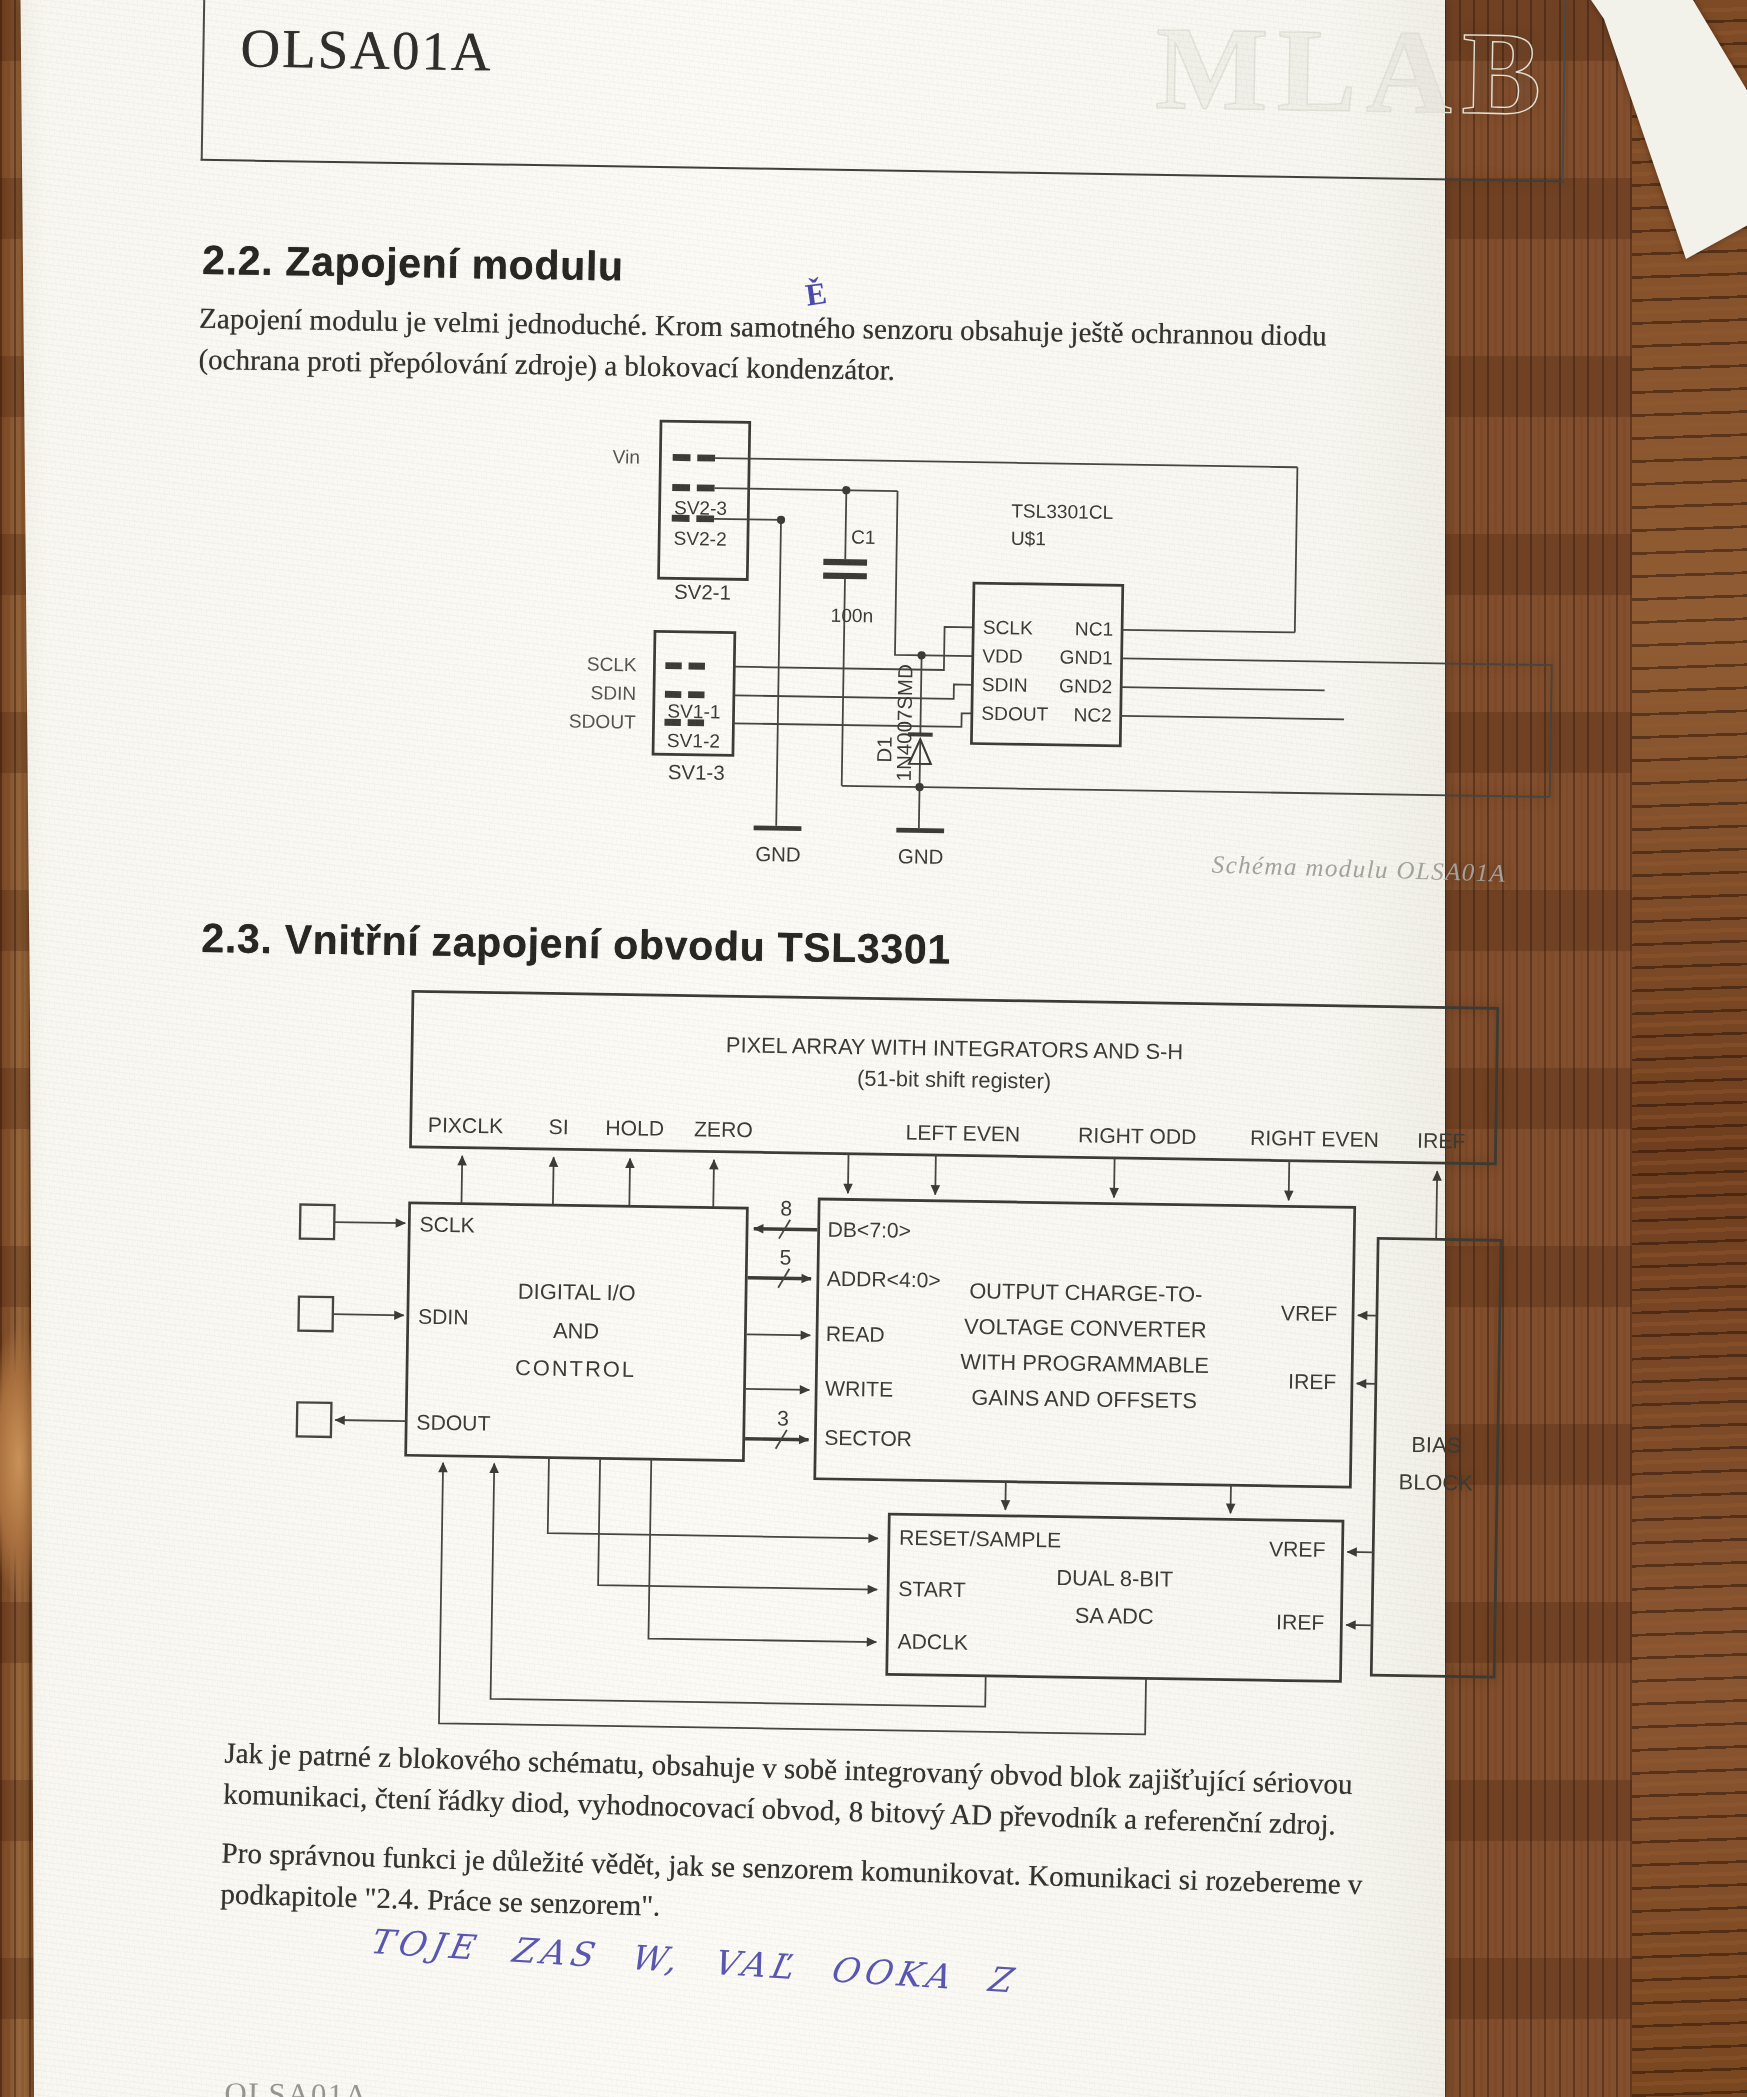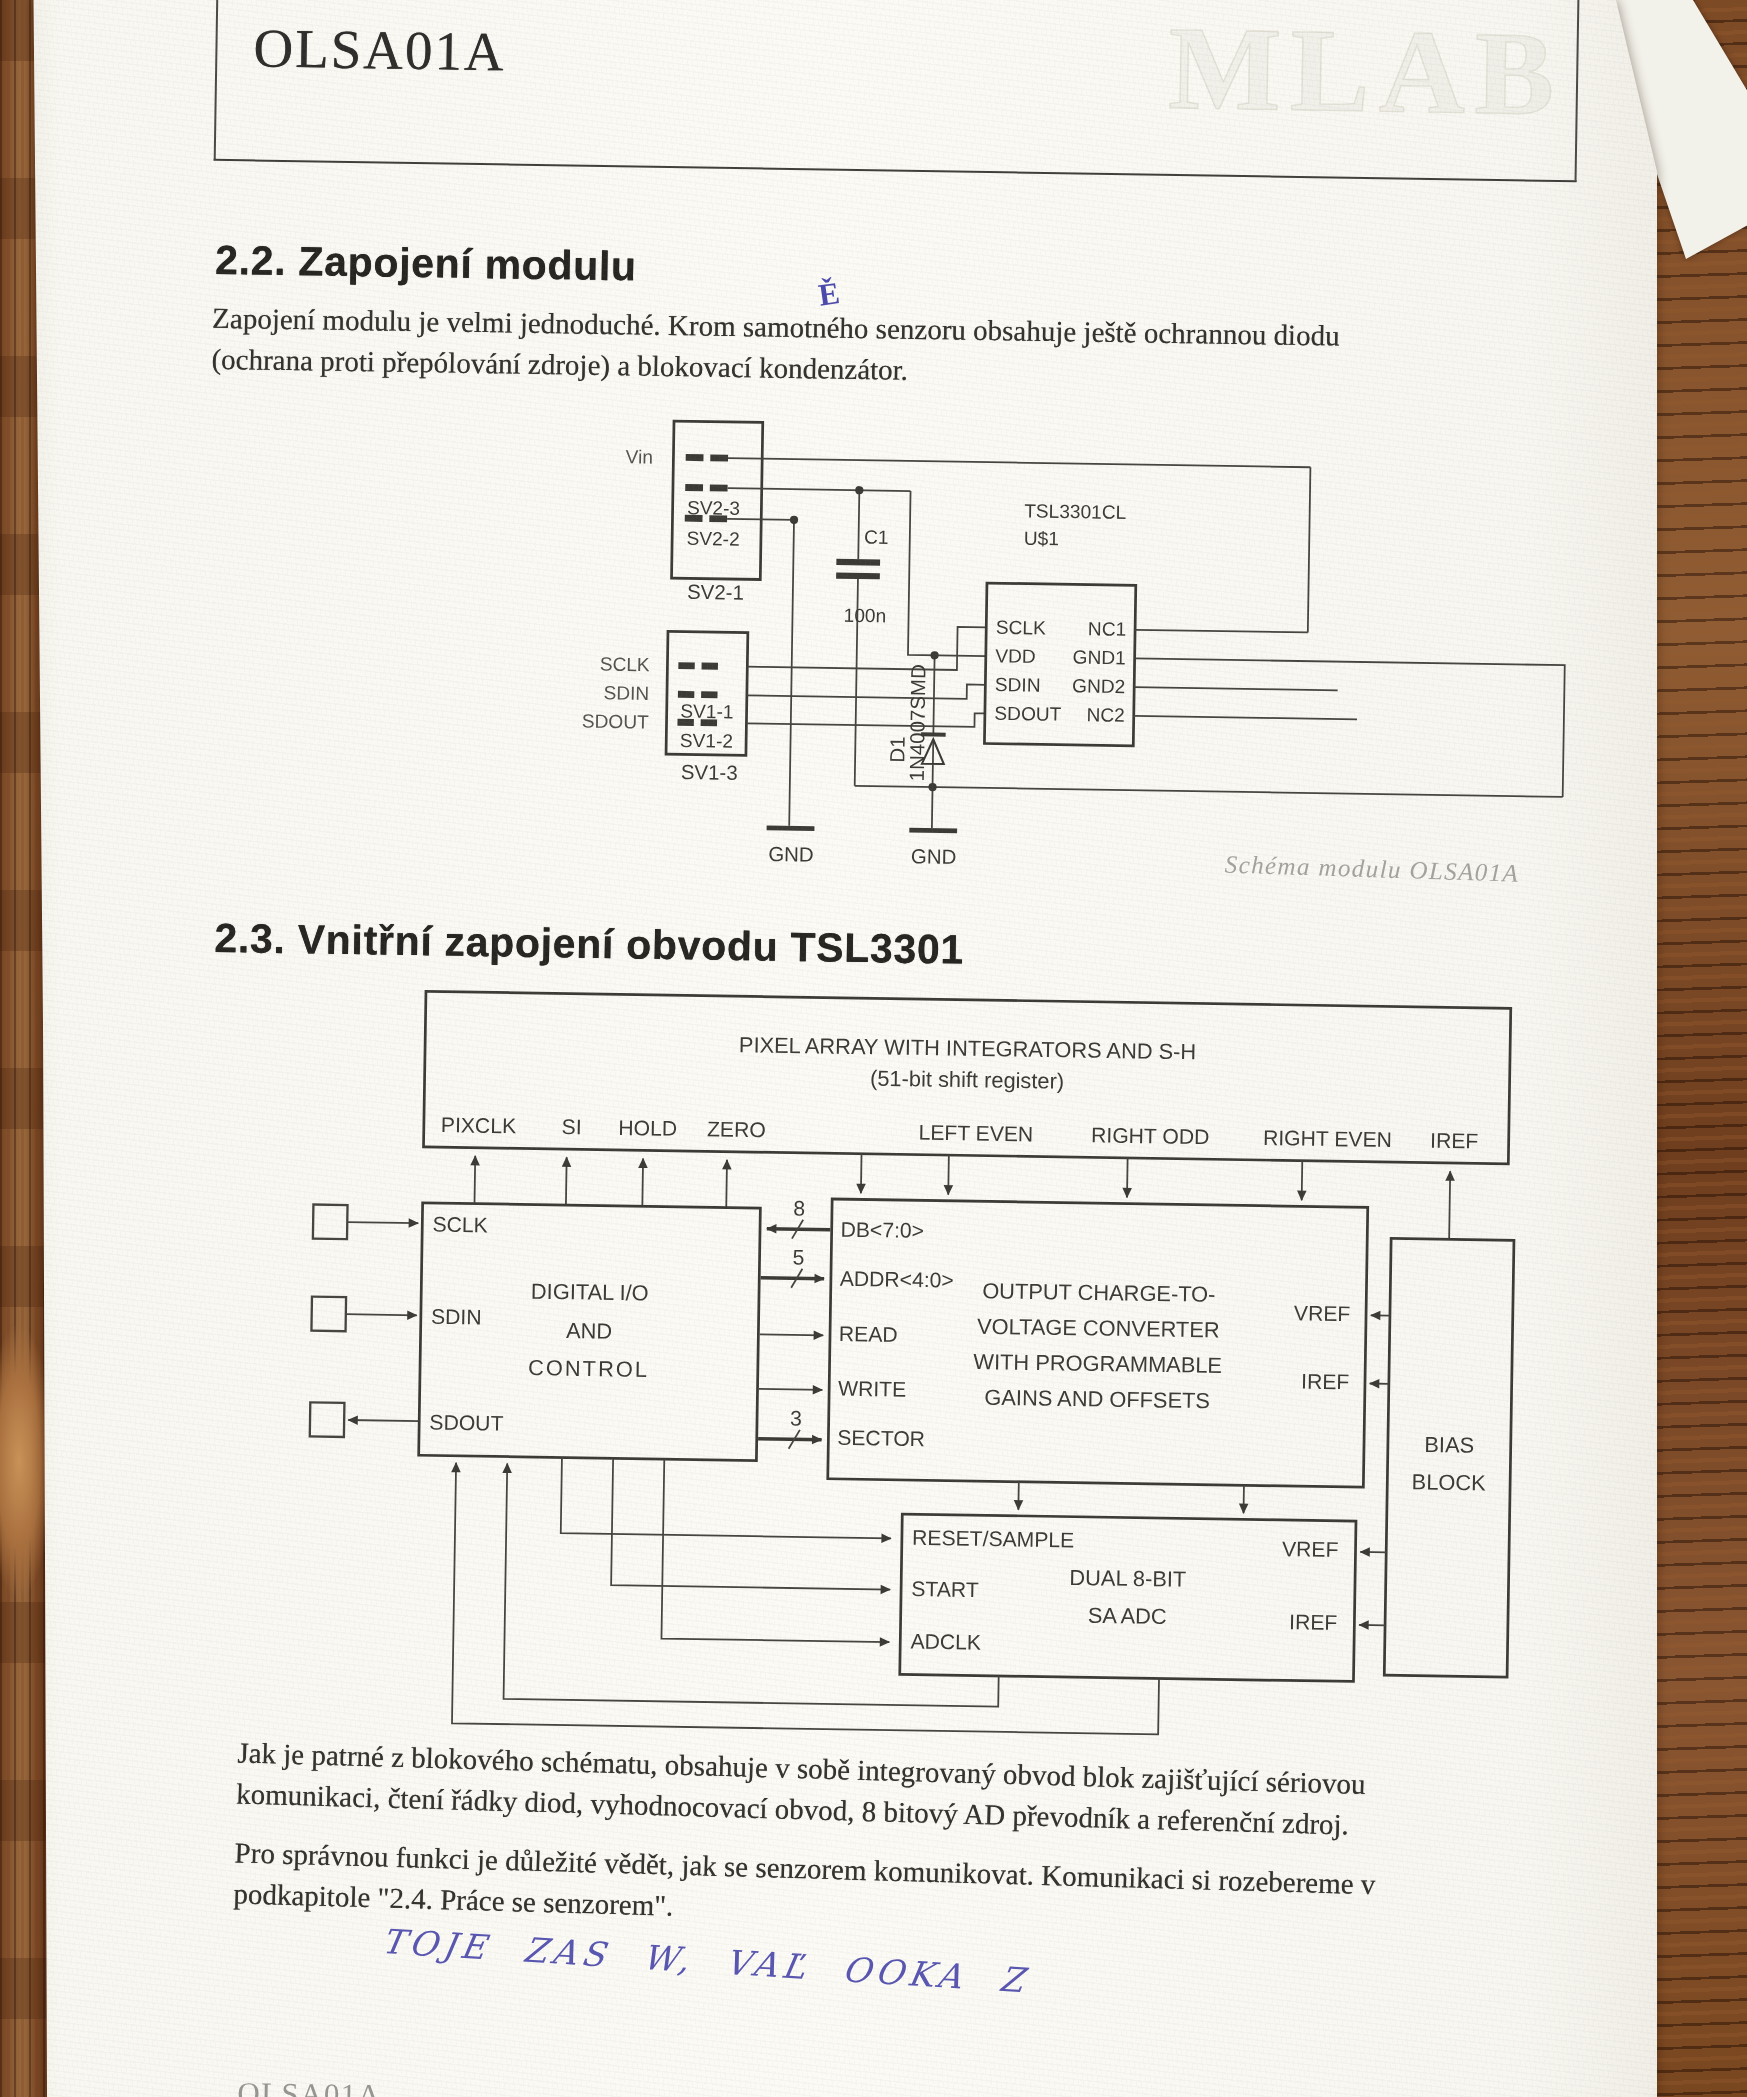--- a/index.html
+++ b/index.html
@@ -11,23 +11,23 @@
       linear-gradient(90deg,#74431f 0,#8a5a35 12.3px,#9a6a3e 23px,#7c4a27 36px,#6b3a1c 48px,#845231 100%);
     font-family:"Liberation Serif", serif;}
   .wood-right{position:absolute;right:0;top:0;width:116px;height:100%;
     background:
       repeating-linear-gradient(178deg, rgba(30,10,2,.45) 0 2.7px, rgba(0,0,0,0) 2.7px 11px, rgba(150,90,45,.35) 11px 15px, rgba(0,0,0,0) 15px 23px),
       linear-gradient(180deg,#7d4a26 0,#8f5c33 30%,#6f3e1e 55%,#8a5632 80%,#78461f 100%);}
   .shadow1{filter:drop-shadow(0 0 3.4px rgba(40,18,4,.5));}
   .sheet-under{position:absolute;left:0;top:0;width:1748px;height:273px;background:#f2f1ea;
     clip-path:polygon(1591px 0px,1693px 0px,1748px 92px,1748px 225px,1686px 259px,1604px 19px);}
   .shadow2{filter:drop-shadow(0 0 6.1px rgba(45,20,5,.45));}
-  .paper{position:absolute;left:13px;top:0;width:1644px;height:2097px;
+  .paper{position:absolute;left:0;top:0;width:1414px;height:2097px;
     background:linear-gradient(90deg,#edebe2 0px,#f8f7f1 48px,#fbfaf5 50%,#f7f6f0 92%,#f0eee6 100%);
-    clip-path:polygon(20.5px 0px,1603px 0px,1701px 410px,1718px 751px,1712px 1161px,1723px 1639px,1716px 2097px,34px 2097px,30px 1024px);}
+    clip-path:polygon(20.5px 0px,1603px 0px,1701px 410px,1718px 751px,1712px 1161px,1723px 1639px,1716px 2097px,34px 2097px,30px 1024px);padding-left:31px;}
   .paper::after{content:"";position:absolute;inset:0;opacity:.05;pointer-events:none;
     background:repeating-linear-gradient(7deg,#888 0 1.4px,transparent 1.4px 6.1px),repeating-linear-gradient(84deg,#999 0 0.7px,transparent 0.7px 4.8px);}
   .rot{position:absolute;left:0;top:0;width:1748px;height:2097px;transform:rotate(0.9deg);transform-origin:273px 205px;color:#34332f;}
 
   .hdr-box{position:absolute;left:200px;top:-38px;width:1359px;height:198px;
     border-left:2px solid #4a4943;border-right:2px solid #4a4943;border-bottom:2.7px solid #3f3e38;}
   .hdr-title{margin:55px 0 0 36px;font-size:55px;letter-spacing:2px;color:#2e2d2b;text-shadow:0 0 0.7px #55544e;}
   .hdr-mark{position:absolute;right:12.3px;top:33px;font-family:"Liberation Serif",serif;font-weight:bold;font-size:119px;
     letter-spacing:9.6px;color:rgba(120,118,105,.06);-webkit-text-stroke:1.4px #e2e0d5;line-height:1;}
 

